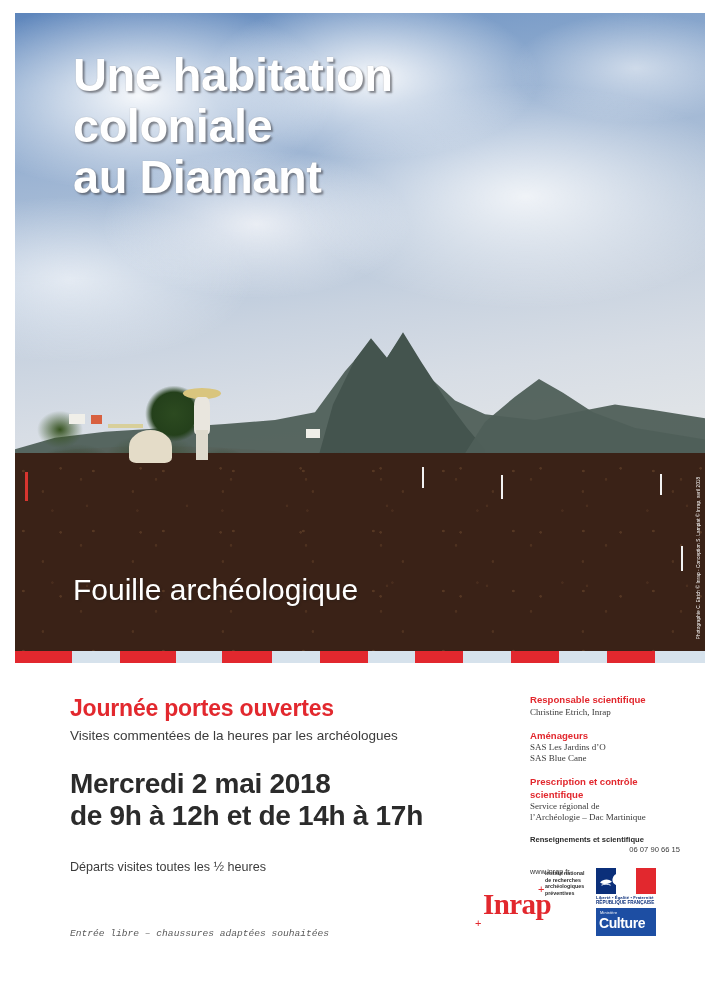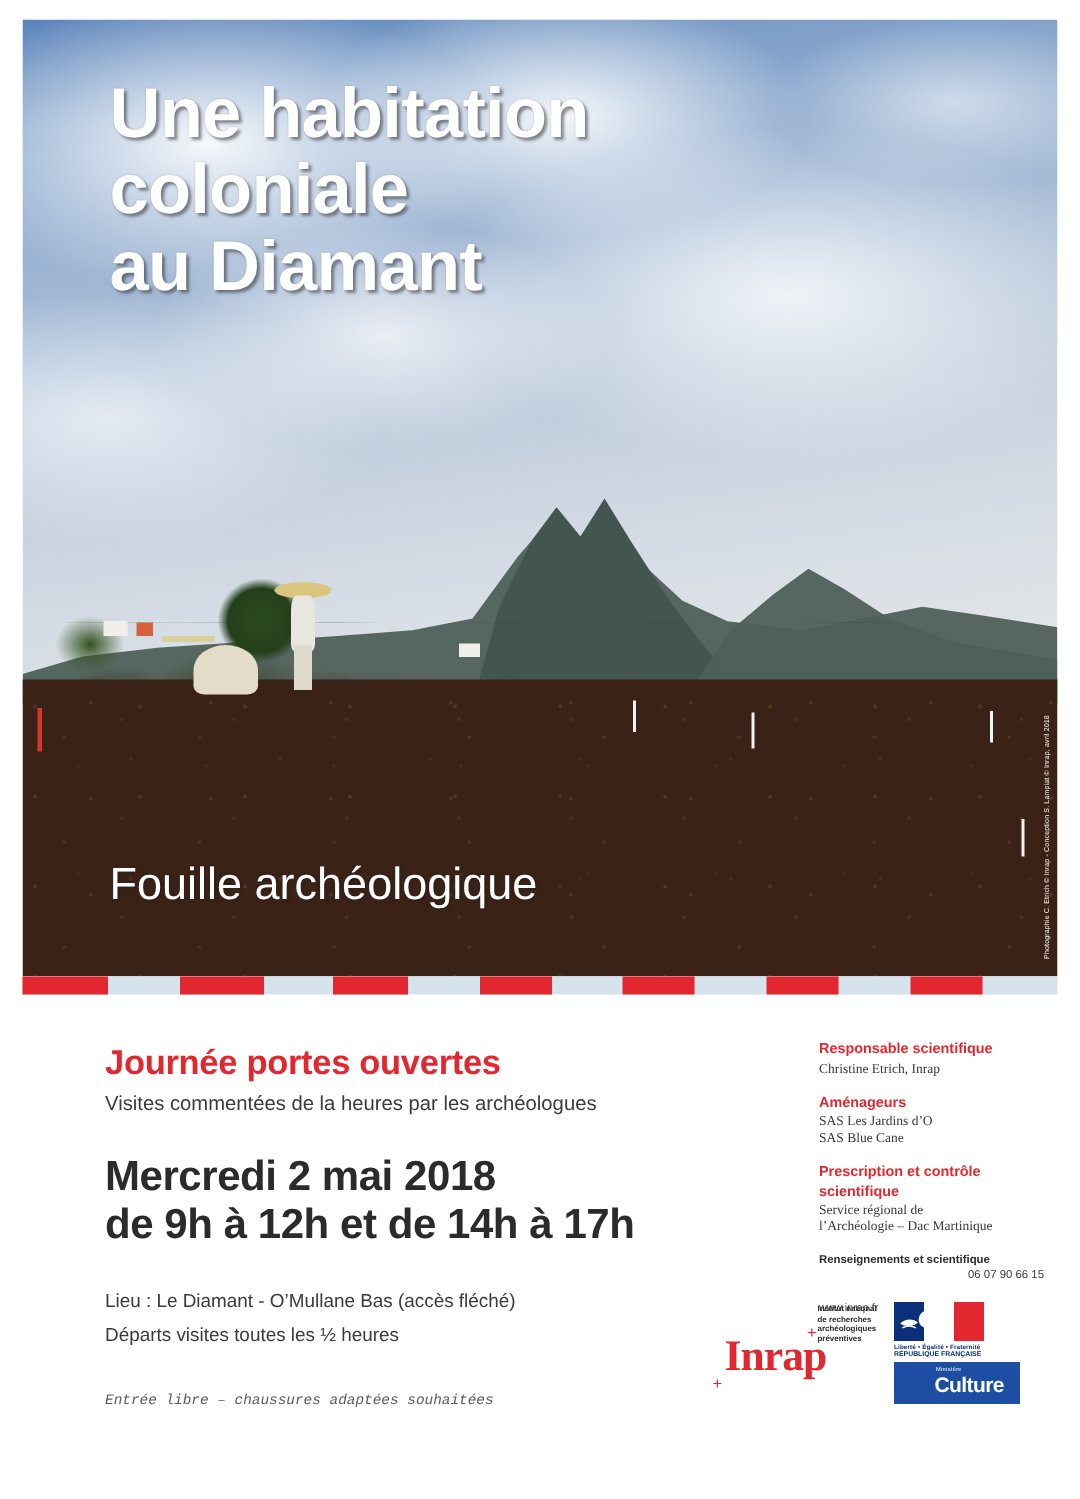--- a/index.html
+++ b/index.html
@@ -154,21 +154,21 @@
   .info{
     position:absolute;left:70px;top:856px;
     color:#3b3b3b;font-size:12.6px;line-height:23px;
   }
   .freetext{
     position:absolute;left:70px;top:928px;
     color:#5a5a5a;font-size:9.6px;font-style:italic;font-family:Liberation Mono, monospace;
   }
 
   
-  .rcol{position:absolute;left:546px;top:694px;width:150px;color:#3b3b3b;}
+  .rcol{position:absolute;left:530px;top:694px;width:150px;color:#3b3b3b;}
   .rcol .h{color:#e2282e;font-weight:bold;font-size:9.6px;line-height:11.5px;margin-bottom:1px;}
   .rcol .p{font-family:"Liberation Serif", serif;font-size:9px;line-height:11px;color:#3a3a3a;}
   .rcol .blk{margin-bottom:12px;}
   .rcol .h2{color:#2b2b2b;font-weight:bold;font-size:7.6px;line-height:10px;}
   .rcol .p2{font-size:7.6px;line-height:10px;color:#3a3a3a;text-align:right;}
   .rcol .web{font-size:7.2px;color:#3a3a3a;margin-top:12px;}
 
   
   .logos{position:absolute;left:483px;top:866px;width:215px;height:76px;}
   .inrap{position:absolute;left:0px;top:24px;}
@@ -184,21 +184,21 @@
   .rf{position:absolute;left:113px;top:2px;width:60px;}
   .rf .flag{position:relative;width:60px;height:26px;background:#fff;display:flex;}
   .rf .flag .b{width:33%;height:100%;background:#0b2f7a;}
   .rf .flag .w{width:34%;height:100%;background:#ffffff;}
   .rf .flag .r{width:33%;height:100%;background:#e2282e;}
   .rf .marianne{
     position:absolute;left:2px;top:3px;width:28px;height:20px;color:#0b2f7a;
   }
   .rf .devise{font-size:4.2px;color:#0b2f7a;font-weight:bold;letter-spacing:.1px;margin-top:1px;line-height:5.4px;}
   .rf .rep{font-size:4.6px;color:#0b2f7a;font-weight:bold;line-height:5.6px;}
-  .cult{position:absolute;left:113px;top:42px;width:60px;height:28px;background:#1d4ea3;color:#fff;padding-left:24px;}
+  .cult{position:absolute;left:113px;top:42px;width:60px;height:28px;background:#1d4ea3;color:#fff;}
   .cult .min{font-size:3.8px;padding:3px 0 0 4px;letter-spacing:.2px;}
   .cult .big{font-size:14px;font-weight:bold;padding-left:3px;line-height:14px;margin-top:1px;letter-spacing:-.4px;}
 </style>
 </head>
 <body>
 
 <div id="poster">
 
   <div class="photo">
     <div class="sky"></div>
@@ -266,21 +266,20 @@
 
   <div class="kicker">Journée portes ouvertes</div>
   <div class="kicker-sub">Visites commentées de la heures par les archéologues</div>
 
   <div class="bigdate">
     <div>Mercredi 2 mai 2018</div>
     <div>de 9h à 12h et de 14h à 17h</div>
   </div>
 
   <div class="info">
-    <div>Lieu : Le Diamant - O’Mullane Bas (accès fléché)</div>
     <div>Départs visites toutes les ½ heures</div>
   </div>
 
   <div class="freetext">Entrée libre – chaussures adaptées souhaitées</div>
 
   <div class="rcol">
 
     <div class="blk">
       <div class="h">Responsable scientifique</div>
       <div class="p">Christine Etrich, Inrap</div>

